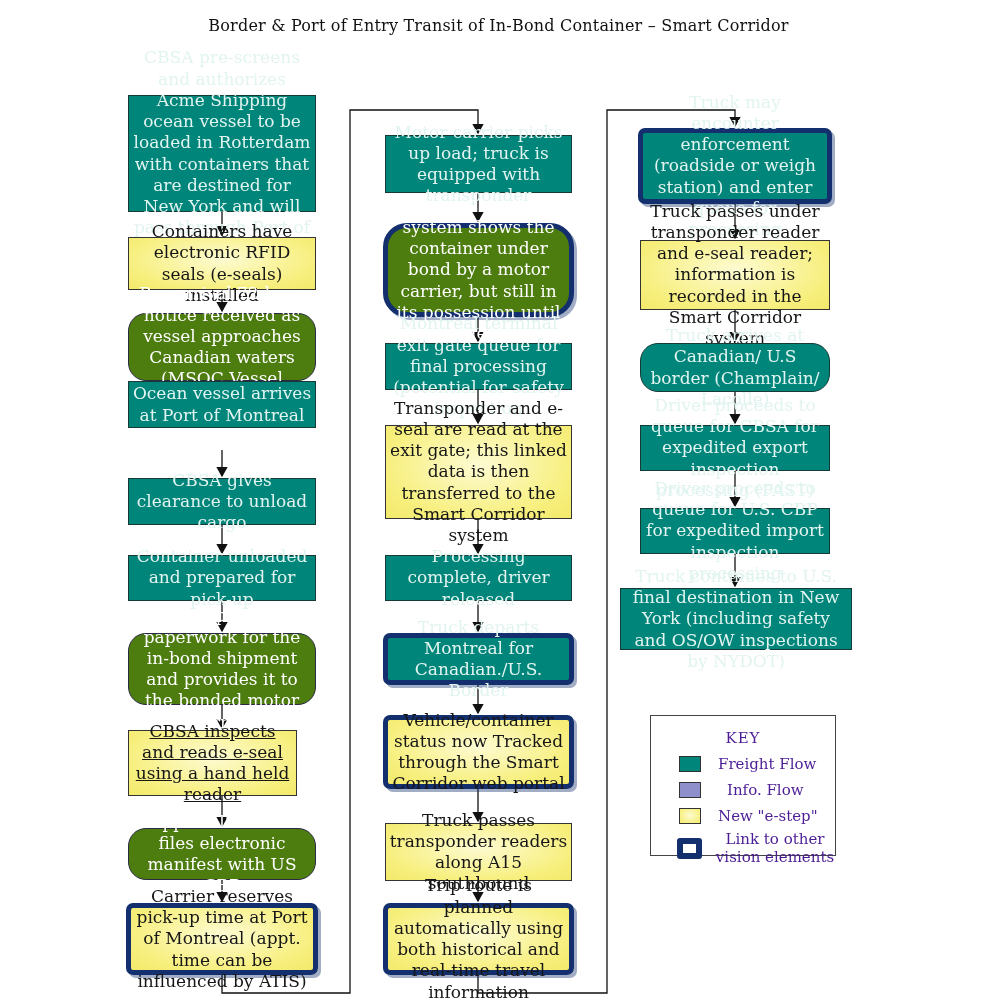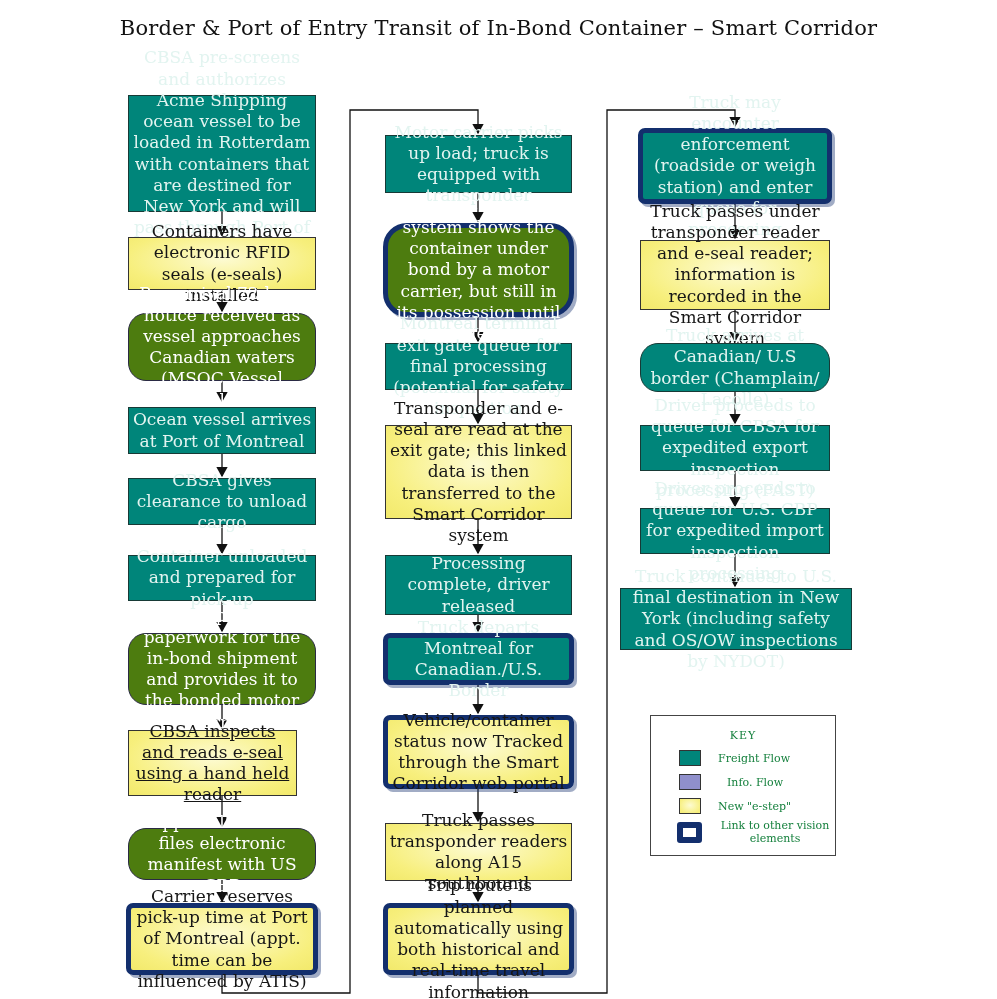--- a/index.html
+++ b/index.html
@@ -1,33 +1,33 @@
 <!DOCTYPE html>
 <html><head>
 <meta charset="utf-8">
 <style>
   html,body{margin:0;padding:0;background:#fff;}
   #canvas{position:relative;width:997px;height:999px;background:#fff;overflow:hidden;
           font-family:"DejaVu Serif","Liberation Serif",serif;}
   #title{position:absolute;left:0;top:16px;width:997px;text-align:center;
-         font-size:21px;color:#111;letter-spacing:.2px;}
+         font-size:16px;color:#111;letter-spacing:.2px;}
   #connectors{position:absolute;left:0;top:0;z-index:1;}
   .box{position:absolute;display:flex;align-items:center;justify-content:center;
        text-align:center;box-sizing:border-box;z-index:2;
        font-size:17px;line-height:1.25;padding:2px 3px;}
   .freight{background:#00857A;border:1px solid #173a36;color:#E2F4F0;}
   .info{background:#4d7c0f;border:1px solid #2a2a44;color:#FFFFFF;border-radius:18px;}
   .estep{background:radial-gradient(ellipse at 50% 42%,#FDFBD2 0%,#F7EF7D 72%,#F2E96B 100%);
          border:1px solid #333;color:#161616;}
   .link{border:5px solid #132F6D;border-radius:7px;
         box-shadow:3px 3px 0 rgba(19,47,109,0.40);}
   .info.link{border-radius:24px;}
   #keybox{position:absolute;left:650px;top:715px;width:186px;height:141px;
           background:#fff;border:1px solid #444;z-index:2;box-sizing:border-box;
-          font-size:11px;color:#15803d;}
+          font-size:15px;color:#4c1d95;}
   #key-title{text-align:center;margin-top:13px;letter-spacing:1px;}
   .keyrow{display:flex;align-items:center;margin:8px 0 0 28px;}
   .sw{width:22px;height:16px;border:1px solid #333;box-sizing:border-box;flex:0 0 auto;}
   .sw-freight{background:#00857A;}
   .sw-info{background:#8F8FCB;}
   .sw-estep{background:radial-gradient(ellipse at 50% 45%,#FDFBD2 0%,#F7EF7D 80%);}
   .sw-link{background:#FFFFFF;border:6px solid #132F6D;width:25px;height:21px;border-radius:3px;margin-left:-2px;}
   .keylabel{margin-left:17px;}
   .keyrow.linkrow{margin-top:5px;}
   .keyrow.linkrow .keylabel{margin-left:13px;text-align:center;width:128px;}
@@ -74,33 +74,33 @@
       <line x1="735" y1="310" x2="735" y2="341" marker-end="url(#arrow)"></line>
       <line x1="735" y1="392" x2="735" y2="423" marker-end="url(#arrow)"></line>
       <line x1="735" y1="471" x2="735" y2="506" marker-end="url(#arrow)"></line>
       <line x1="735" y1="554" x2="735" y2="586" marker-end="url(#arrow)"></line>
     </g>
   </svg>
 
   <div class="box freight" style="left:128px;top:95px;width:188px;height:117px;">CBSA pre-screens and authorizes Acme Shipping ocean vessel to be loaded in Rotterdam with containers that are destined for New York and will pass through Port of Montreal in- bond</div>
   <div class="box estep" style="left:128px;top:237px;width:188px;height:53px;">Containers have electronic RFID seals (e-seals) installed</div>
   <div class="box info" style="left:128px;top:313px;width:188px;height:68px;">Pre-arrival 72-hour notice received as vessel approaches Canadian waters (MSOC Vessel Tracking)</div>
-  <div class="box freight" style="left:128px;top:407px;width:188px;height:47px;">Ocean vessel arrives at Port of Montreal</div>
+  <div class="box freight" style="left:128px;top:381px;width:188px;height:47px;">Ocean vessel arrives at Port of Montreal</div>
   <div class="box freight" style="left:128px;top:478px;width:188px;height:47px;">CBSA gives clearance to unload cargo</div>
   <div class="box freight" style="left:128px;top:555px;width:188px;height:46px;">Container unloaded and prepared for pick-up</div>
   <div class="box info" style="left:128px;top:633px;width:188px;height:72px;">Broker prepares paperwork for the in-bond shipment and provides it to the bonded motor carrier</div>
   <div class="box estep" style="left:128px;top:730px;width:169px;height:66px;text-decoration:underline;">CBSA inspects and reads e-seal using a hand held reader</div>
   <div class="box info" style="left:128px;top:828px;width:188px;height:52px;">Shipper fills out and files electronic manifest with US CBP</div>
   <div class="box estep link" style="left:126px;top:903px;width:192px;height:72px;">Carrier reserves pick-up time at Port of Montreal (appt. time can be influenced by ATIS)</div>
 
   <div class="box freight" style="left:385px;top:135px;width:187px;height:58px;">Motor carrier picks up load; truck is equipped with transponder</div>
   <div class="box info link" style="left:383px;top:223px;width:191px;height:94px;">Acme Shipping system shows the container under bond by a motor carrier, but still in its possession until final delivery</div>
   <div class="box freight" style="left:385px;top:343px;width:187px;height:47px;">Montreal terminal exit gate queue for final processing (potential for safety inspection</div>
   <div class="box estep" style="left:385px;top:425px;width:187px;height:94px;">Transponder and e-seal are read at the exit gate; this linked data is then transferred to the Smart Corridor system</div>
-  <div class="box freight" style="left:385px;top:555px;width:187px;height:60px;">Processing complete, driver released</div>
+  <div class="box freight" style="left:385px;top:555px;width:187px;height:46px;">Processing complete, driver released</div>
   <div class="box freight link" style="left:383px;top:633px;width:191px;height:52px;">Truck departs Montreal for Canadian./U.S. Border</div>
   <div class="box estep link" style="left:383px;top:715px;width:191px;height:74px;">Vehicle/container status now Tracked through the Smart Corridor web portal</div>
   <div class="box estep" style="left:385px;top:823px;width:187px;height:58px;">Truck passes transponder readers along A15 southbound</div>
   <div class="box estep link" style="left:383px;top:903px;width:191px;height:72px;">Trip route is planned automatically using both historical and real-time travel information</div>
 
   <div class="box freight link" style="left:638px;top:128px;width:194px;height:76px;">Truck may encounter enforcement (roadside or weigh station) and enter queue for processing</div>
   <div class="box estep" style="left:640px;top:240px;width:190px;height:70px;">Truck passes under transponder reader and e-seal reader; information is recorded in the Smart Corridor system</div>
   <div class="box freight" style="left:640px;top:343px;width:190px;height:49px;border-radius:18px;">Truck arrives at Canadian/ U.S border (Champlain/ Lacolle)</div>
   <div class="box freight" style="left:640px;top:425px;width:190px;height:46px;">Driver proceeds to queue for CBSA for expedited export inspection processing (FAST)</div>
   <div class="box freight" style="left:640px;top:508px;width:190px;height:46px;">Driver proceeds to queue for U.S. CBP for expedited import inspection processing</div>

